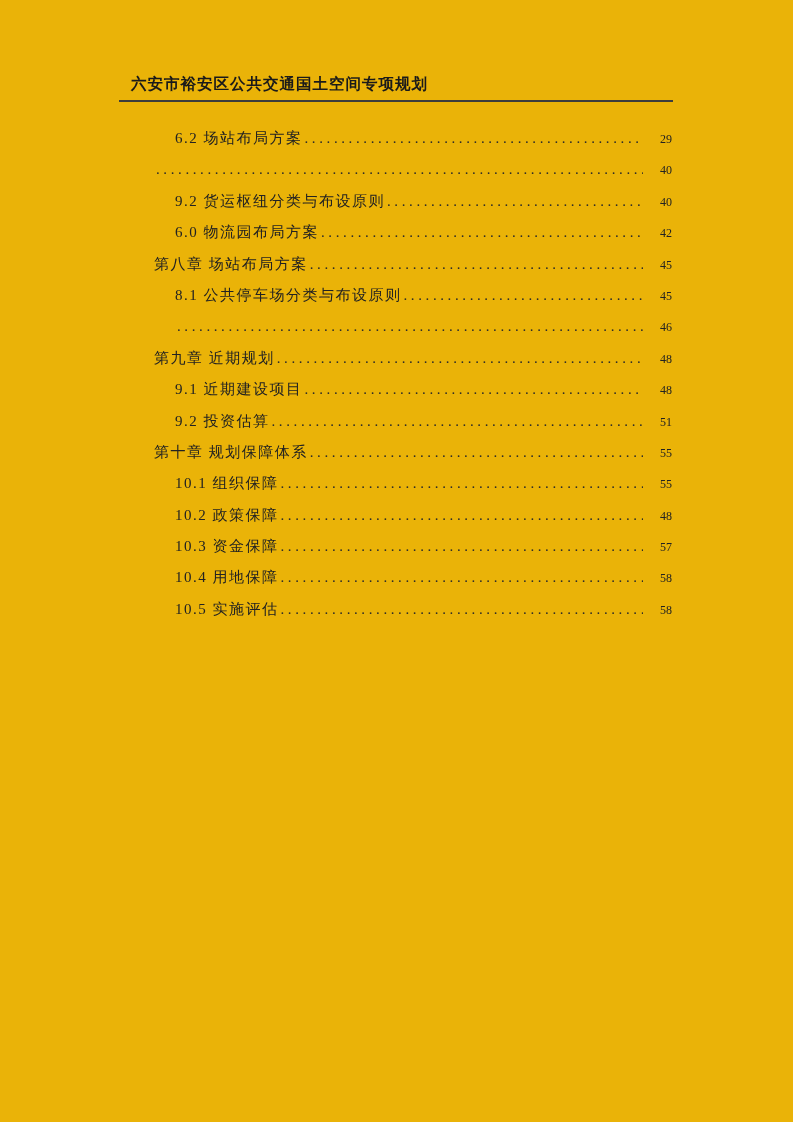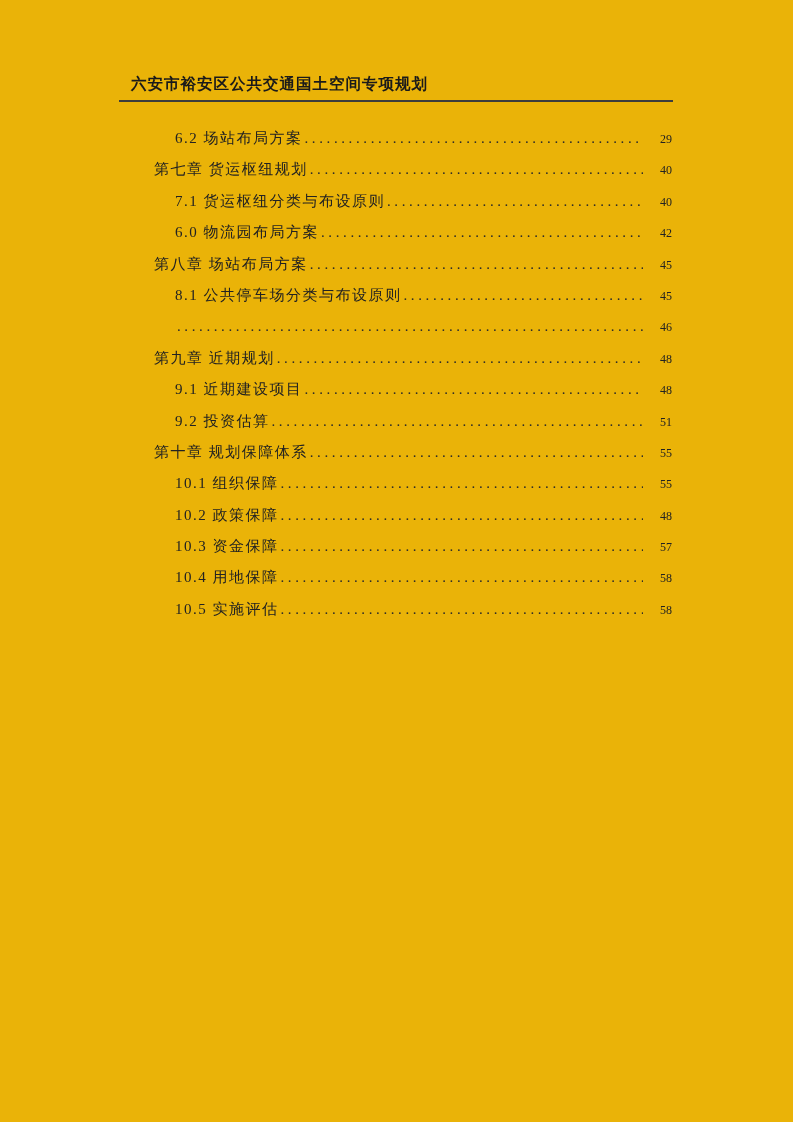--- a/index.html
+++ b/index.html
@@ -83,26 +83,25 @@
   <div class="header">
     <div class="header-title">六安市裕安区公共交通国土空间专项规划</div>
   </div>
   <div class="toc">
       <div class="toc-row level-2">
     <span class="toc-label">6.2 场站布局方案</span>
     <span class="toc-dots"></span>
     <span class="toc-page">29</span>
   </div>
       <div class="toc-row level-1">
-    <span class="toc-label">第七章 货运枢纽规划</span>
     <span class="toc-dots"></span>
     <span class="toc-page">40</span>
   </div>
       <div class="toc-row level-2">
-    <span class="toc-label">7.1 货运枢纽分类与布设原则</span>
+    <span class="toc-label">9.2 货运枢纽分类与布设原则</span>
     <span class="toc-dots"></span>
     <span class="toc-page">40</span>
   </div>
       <div class="toc-row level-2">
     <span class="toc-label">6.0 物流园布局方案</span>
     <span class="toc-dots"></span>
     <span class="toc-page">42</span>
   </div>
       <div class="toc-row level-1">
     <span class="toc-label">第八章 场站布局方案</span>

